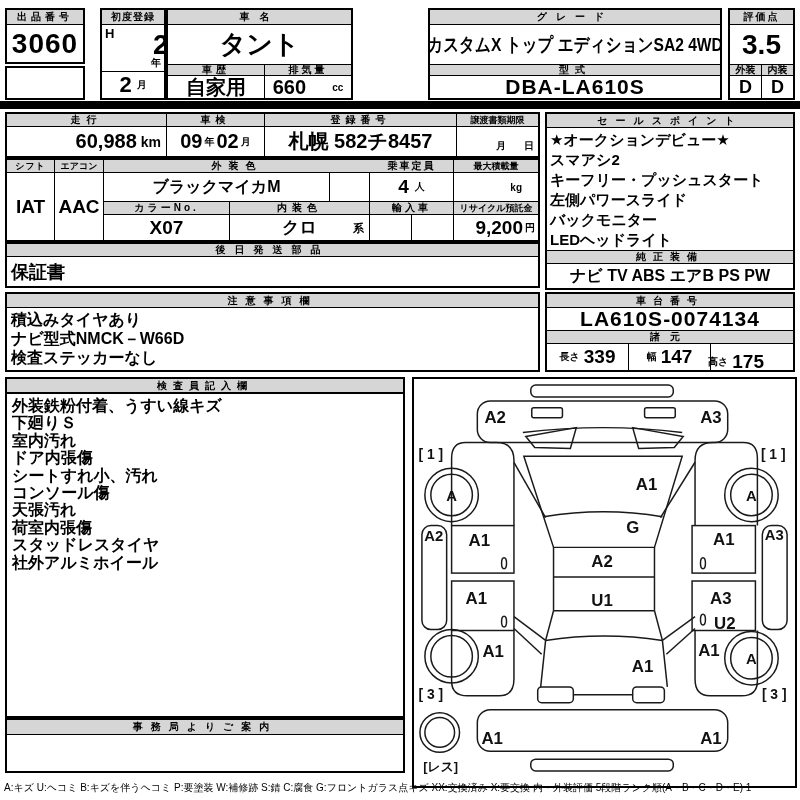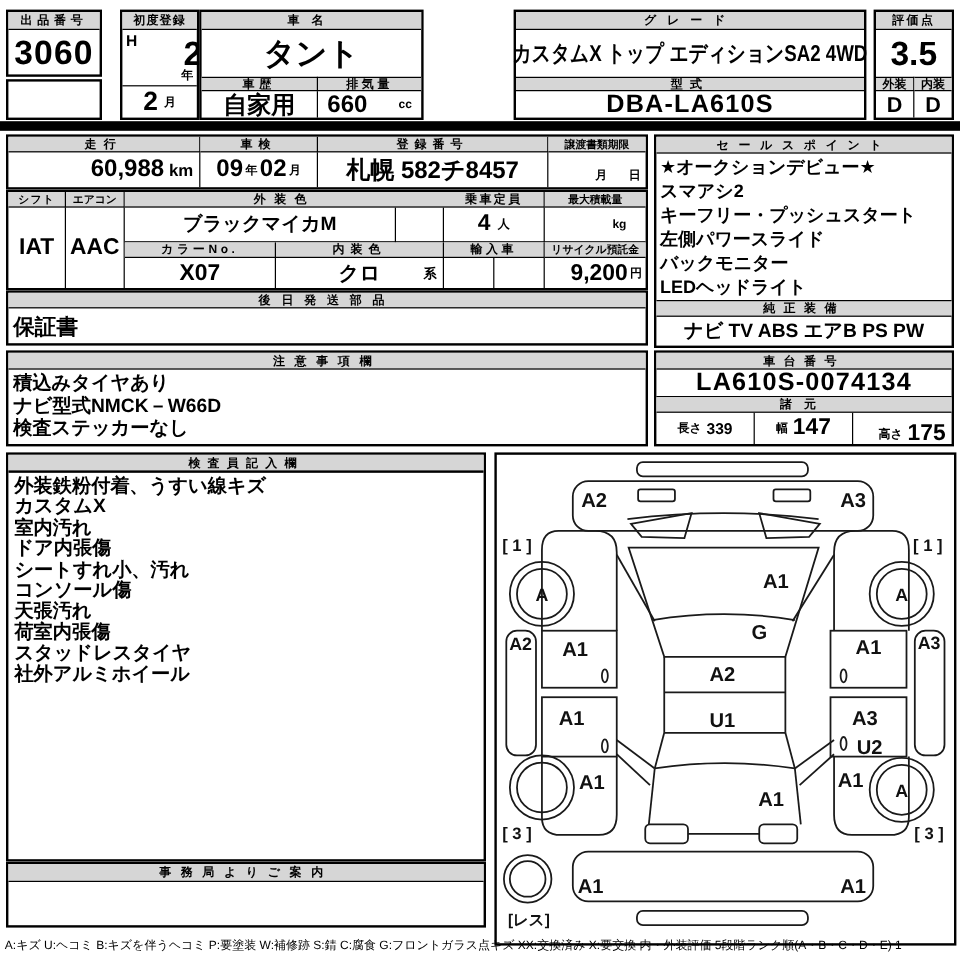--- a/index.html
+++ b/index.html
@@ -160,37 +160,37 @@
       <div>検査ステッカーなし</div>
     </div>
   </div>
 
   <div class="box" style="left:545px;top:292px;width:250px;height:80px;">
     <div class="hdr" style="height:14px;font-size:10px;letter-spacing:7px;">車台番号</div>
     <div class="cell bb" style="left:0;top:14px;width:246px;height:23px;font-size:21px;letter-spacing:1px;">LA610S-0074134</div>
     <div class="hdr" style="position:absolute;left:0;top:37px;width:246px;height:13px;font-size:10px;letter-spacing:10px;">諸元</div>
     <div class="cell br" style="left:0;top:50px;width:82px;height:26px;gap:4px;">
       <span style="font-size:10px;">長さ</span>
-      <span style="font-size:13px;">339</span>
+      <span style="font-size:19px;">339</span>
     </div>
     <div class="cell br" style="left:82px;top:50px;width:82px;height:26px;gap:4px;">
       <span style="font-size:10px;">幅</span>
       <span style="font-size:19px;">147</span>
     </div>
-    <div class="cell" style="left:172px;top:50px;width:82px;height:36px;gap:4px;">
+    <div class="cell" style="left:148px;top:50px;width:82px;height:36px;gap:4px;">
       <span style="font-size:10px;">高さ</span>
       <span style="font-size:19px;">175</span>
     </div>
   </div>
 
   <div class="box" style="left:5px;top:377px;width:400px;height:341px;">
     <div class="hdr" style="height:15px;font-size:10px;letter-spacing:6px;border-bottom:2px solid #000;">検査員記入欄</div>
     <div class="lines" style="left:5px;top:18px;width:386px;font-size:16px;line-height:17.4px;">
       <div>外装鉄粉付着、うすい線キズ</div>
-      <div>カスタムX</div>
+      <div>下廻りＳ</div>
       <div>室内汚れ</div>
       <div>ドア内張傷</div>
       <div>シートすれ小、汚れ</div>
       <div>コンソール傷</div>
       <div>天張汚れ</div>
       <div>荷室内張傷</div>
       <div>スタッドレスタイヤ</div>
       <div>社外アルミホイール</div>
     </div>
   </div>

